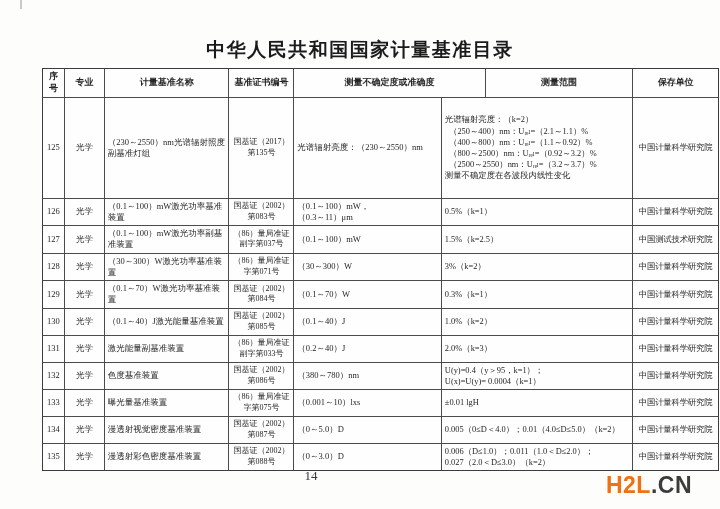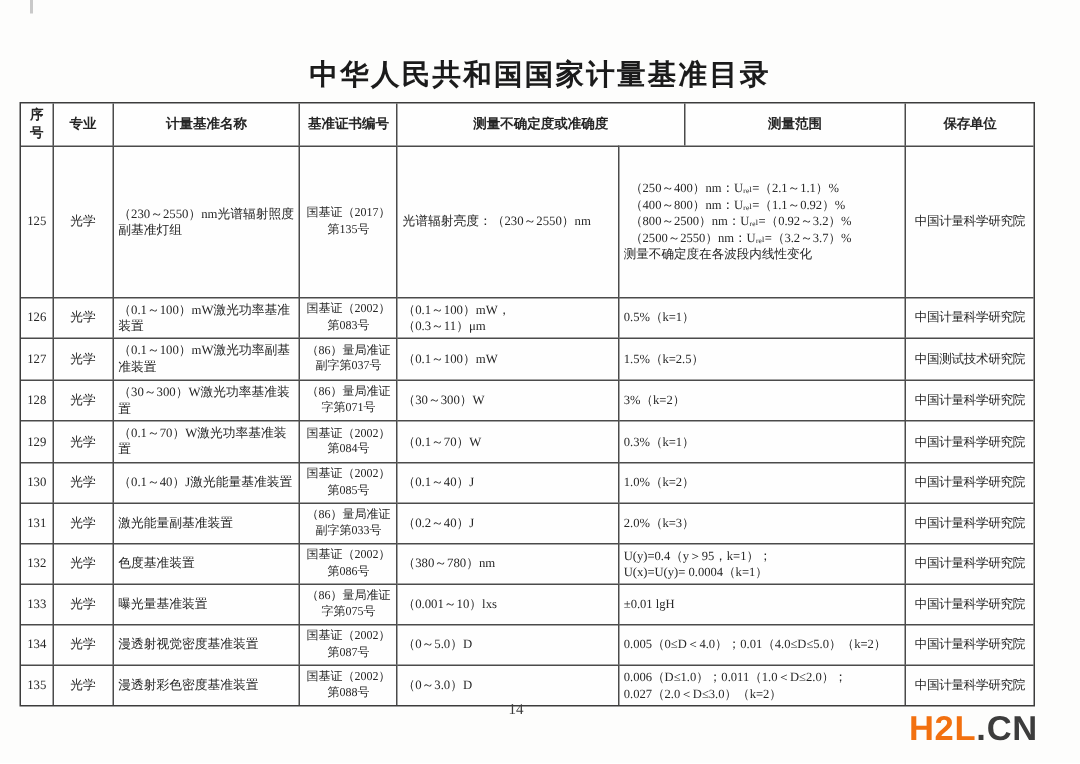--- a/index.html
+++ b/index.html
@@ -7,21 +7,21 @@
     position:relative; width:720px; height:509px; background:#fdfdfc;
     font-family:"Liberation Serif","DejaVu Serif",serif; color:#242424; overflow:hidden;
   }
   .scan-artifact { position:absolute; left:20px; top:0; width:2px; height:9px; background:#c9c9c9; }
   .doc-title {
     position:absolute; top:37px; left:0; width:720px; text-align:center;
     font-family:"Liberation Sans","DejaVu Sans",sans-serif; font-weight:bold;
     font-size:19px; letter-spacing:1.5px; color:#1b1b1b;
   }
   .std-table {
-    position:absolute; left:13px; top:68px; width:677px;
+    position:absolute; left:42px; top:68px; width:677px;
     border:1.5px solid #3c3c3c; box-sizing:border-box; background:#fefefe;
   }
   .tr { display:flex; }
   .td {
     border-right:1px solid #4b4b4b; border-top:1px solid #4b4b4b;
     box-sizing:border-box; padding:2px 3px; display:flex; flex-direction:column;
     justify-content:center; font-size:8.5px; line-height:1.32; color:#262626;
   }
   .center { align-items:center; text-align:center; }
   .c0 { width:22px; } .c1 { width:40px; } .c2 { width:125px; }
@@ -30,21 +30,21 @@
   .c6 { width:85px; border-right:none; font-size:8.4px; letter-spacing:-0.2px; }
   .thead .td {
     border-top:none; font-family:"Liberation Sans","DejaVu Sans",sans-serif;
     font-weight:bold; font-size:9px; min-height:20px; justify-content:center; padding:2px;
   }
   .tbody .tr { min-height:27px; }
   .tbody .tr:first-child { min-height:101px; }
   .line { white-space:pre-wrap; }
   .page-number {
     position:absolute; top:468px; left:0; width:622px; text-align:center;
-    font-size:10px; color:#3a3a3a;margin-left:33px;
+    font-size:13px; color:#3a3a3a;
   }
   .watermark {
     position:absolute; top:472px; right:28px;
     font-family:"Liberation Sans","DejaVu Sans",sans-serif;
     font-weight:bold; font-size:23px; letter-spacing:0.5px;
   }
 </style>
 </head>
 <body>
 
@@ -73,20 +73,21 @@
             <div class="line">（230～2550）nm光谱辐射照度副基准灯组</div>
           </div>
     <div class="td c3 center">
             <div class="line">国基证（2017）</div>
             <div class="line">第135号</div>
           </div>
     <div class="td c4">
             <div class="line">光谱辐射亮度：（230～2550）nm</div>
           </div>
     <div class="td c5">
+            <div class="line">光谱辐射亮度：（k=2）</div>
             <div class="line">  （250～400）nm：Uᵣₑₗ=（2.1～1.1）%</div>
             <div class="line">  （400～800）nm：Uᵣₑₗ=（1.1～0.92）%</div>
             <div class="line">  （800～2500）nm：Uᵣₑₗ=（0.92～3.2）%</div>
             <div class="line">  （2500～2550）nm：Uᵣₑₗ=（3.2～3.7）%</div>
             <div class="line">测量不确定度在各波段内线性变化</div>
           </div>
     <div class="td c6 center">中国计量科学研究院</div>
   </div>
         <div class="tr">
     <div class="td c0 center">126</div>

